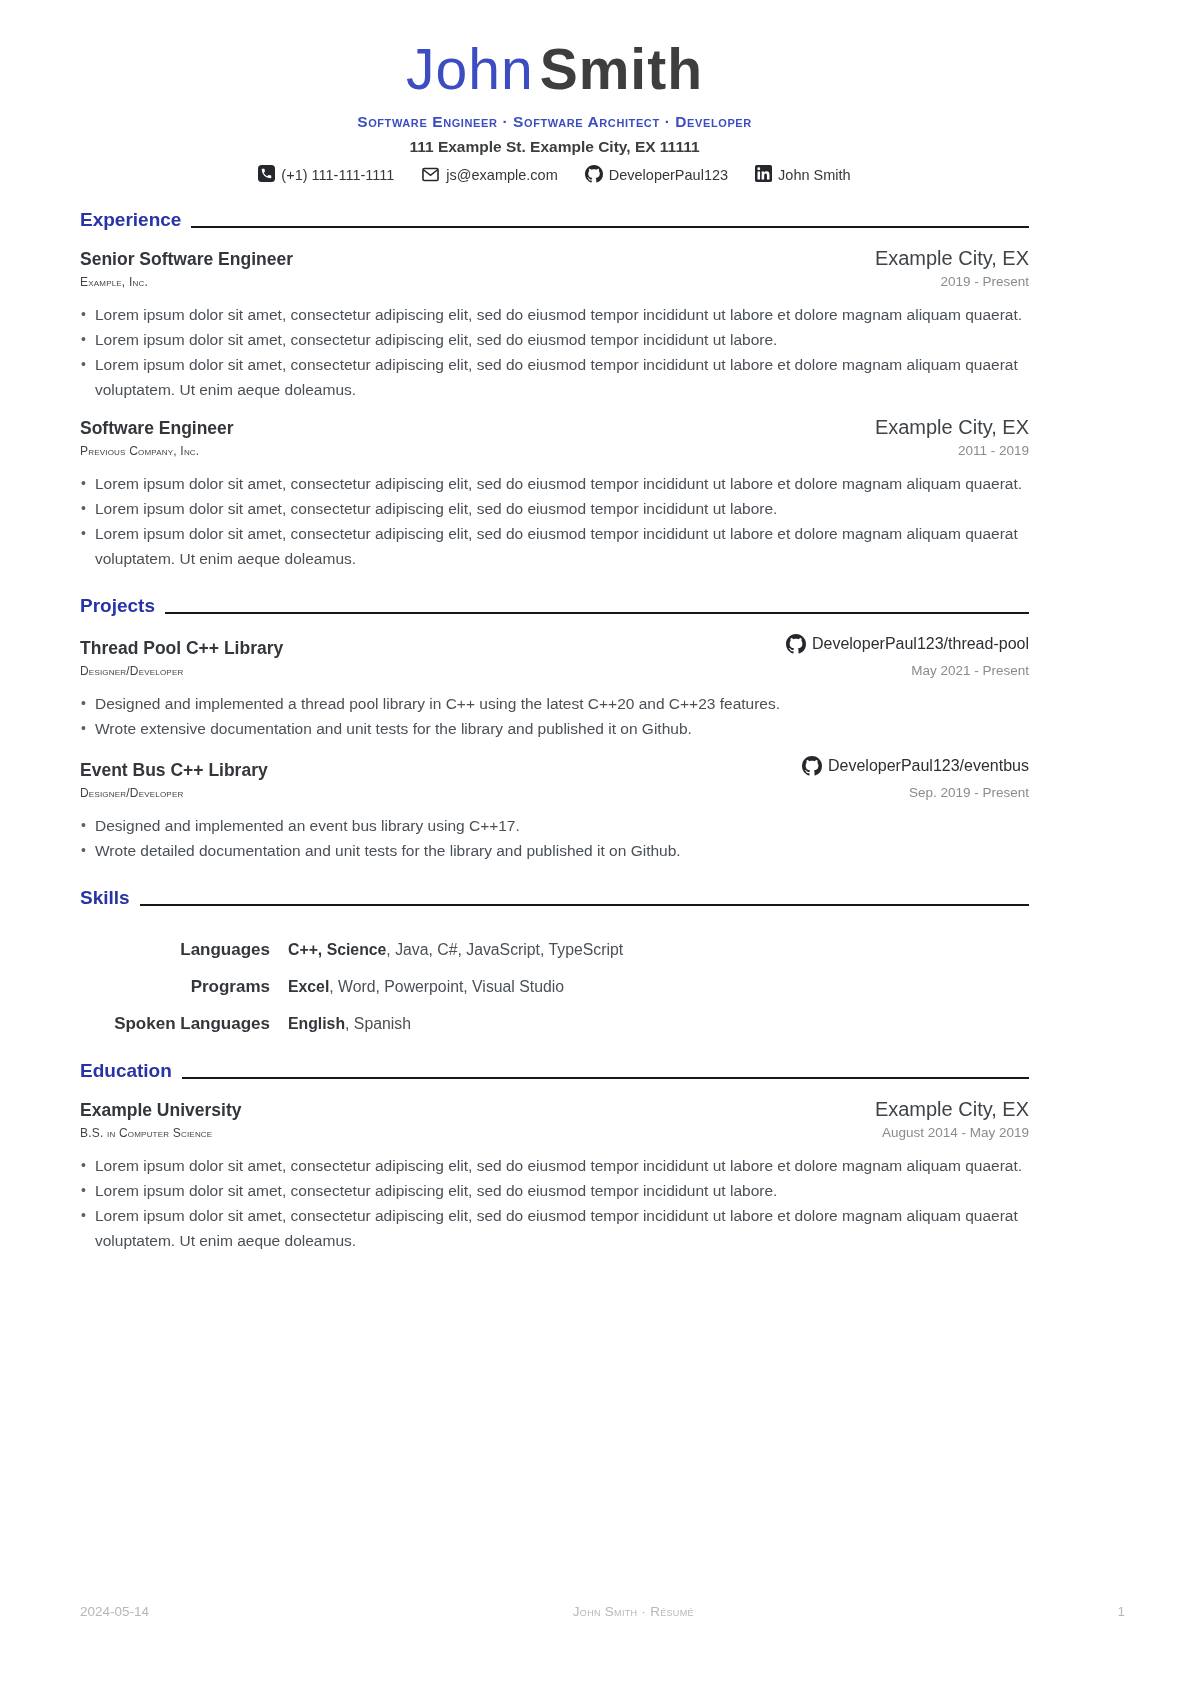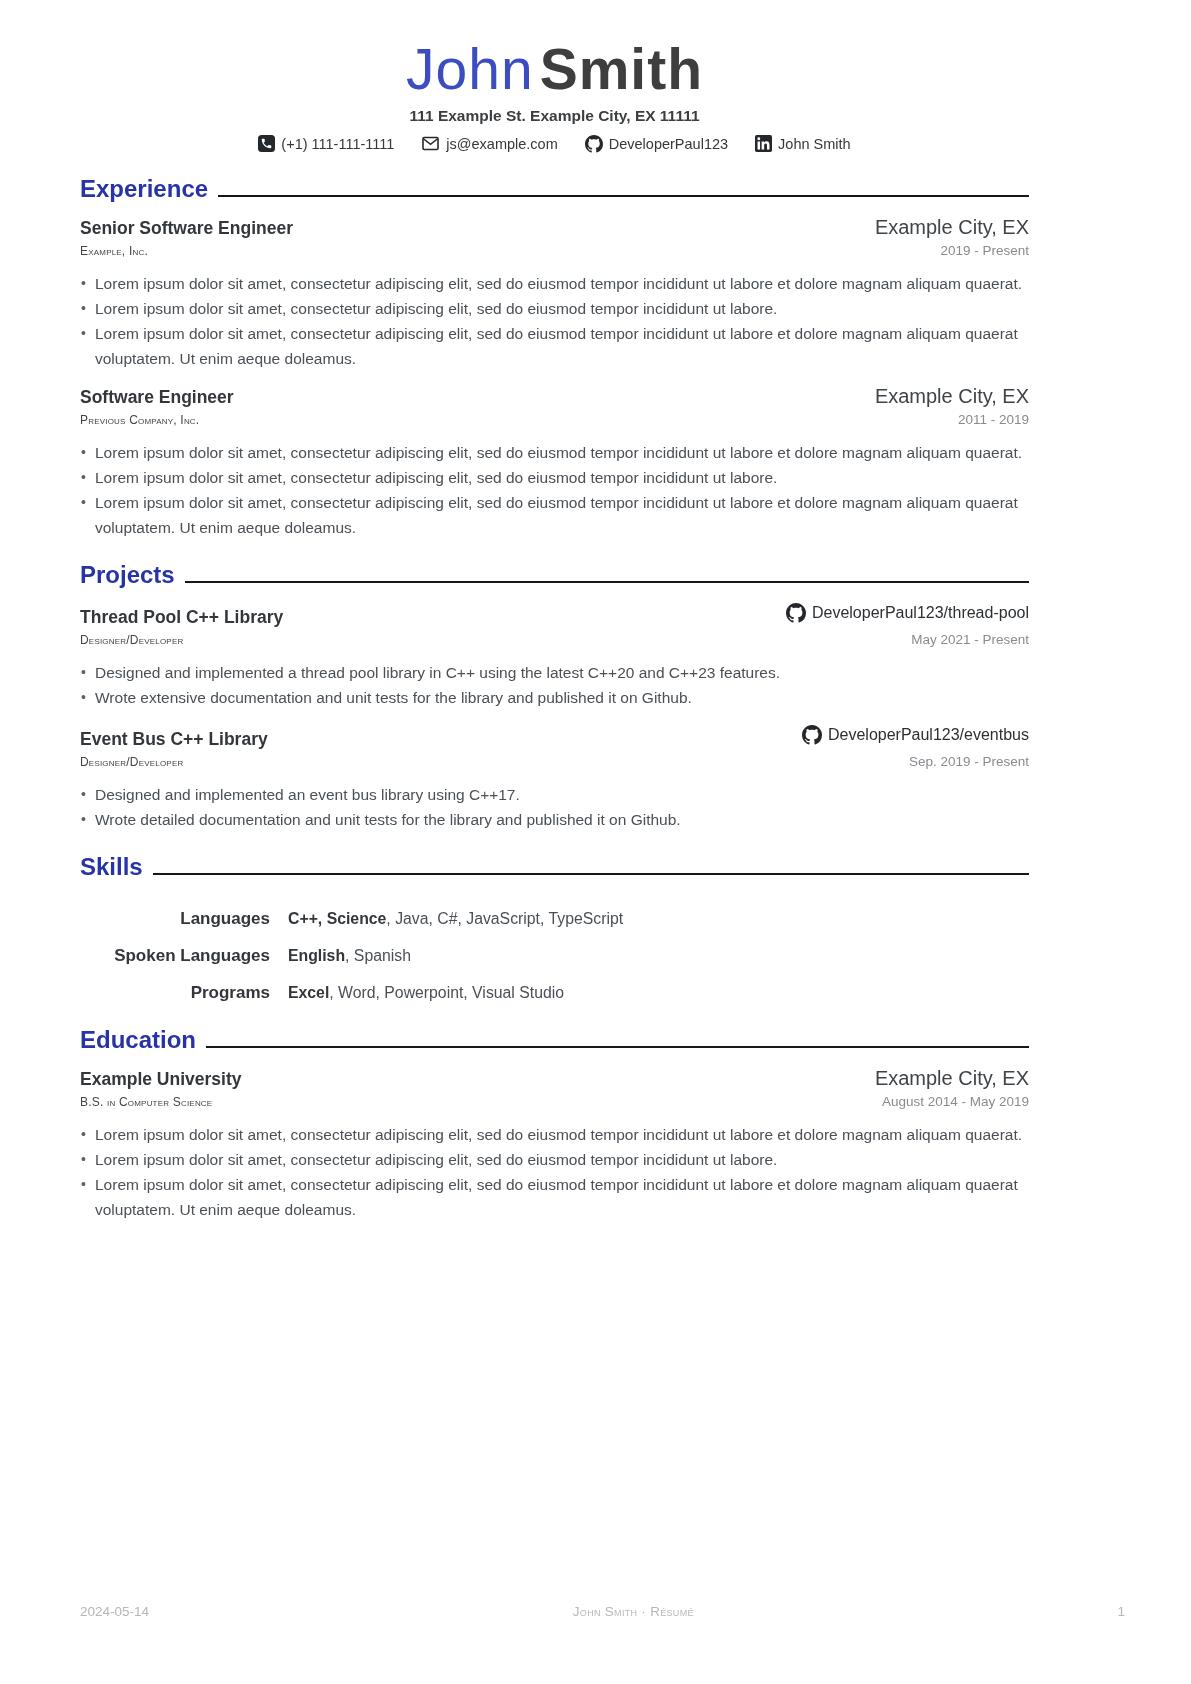--- a/index.html
+++ b/index.html
@@ -27,26 +27,26 @@
   .name .last{color:#3e3e3e;font-weight:bold;margin-left:6px;}
   .tagline{
     margin-top:12px;font-size:15.5px;line-height:19px;color:var(--accent-name);
     font-variant:small-caps;letter-spacing:.6px;font-weight:bold;
   }
   .address{margin-top:6px;font-size:15.5px;line-height:19px;font-weight:bold;color:#3b3e41;}
   .contact-row{
     margin-top:9px;display:flex;justify-content:center;align-items:center;gap:27px;
     font-size:14.5px;line-height:20px;color:#34383c;
   }
-  .contact-item{display:flex;align-items:center;gap:6px;}
+  .contact-item{display:flex;gap:6px;}
   .icon{display:inline-flex;flex:none;}
   
   .section{margin-top:20px;}
   .sec-head{display:flex;align-items:flex-end;}
-  .sec-title{font-size:24px;font-weight:bold;color:var(--accent-heading);line-height:30px;text-align:center;}
+  .sec-title{font-size:19px;font-weight:bold;color:var(--accent-heading);line-height:30px;text-align:center;}
   .sec-rule{flex:1;border-bottom:2px solid var(--rule);margin-left:10px;margin-bottom:7px;}
   
   .entry-head{display:flex;justify-content:space-between;align-items:baseline;margin-top:12px;}
   .entry-head.gap{margin-top:14px;gap:20px;}
   .entry-title{font-size:17.5px;font-weight:bold;color:var(--ink-dark);line-height:22px;}
   .entry-loc{font-size:20px;color:var(--ink-caps);line-height:22px;}
   .entry-sub{display:flex;justify-content:space-between;align-items:baseline;margin-top:2px;}
   .entry-caps{font-variant:small-caps;font-size:12px;color:var(--ink-caps);line-height:20px;letter-spacing:.2px;}
   .entry-date{font-size:13.5px;color:var(--ink-date);line-height:20px;}
   .repo-link{display:flex;align-items:center;gap:6px;font-size:16px;color:#2c3034;line-height:22px;}
@@ -71,20 +71,21 @@
 </style>
 </head>
 <body>
 
 <div class="content">
 
   <header class="resume-header">
     <div class="name">
       <span class="first">John</span><span class="last">Smith</span>
     </div>
+    <div class="tagline">Software Engineer · Software Architect · Developer</div>
     <div class="address">111 Example St. Example City, EX 11111</div>
     <div class="contact-row">
       <span class="contact-item">
         <span class="icon">
           <svg width="17" height="17" viewBox="0 0 24 24">
               <rect width="24" height="24" rx="5" fill="#24282c"></rect>
               <path fill="#ffffff" transform="translate(3 3) scale(0.75)" d="M6.62 10.79c1.44 2.83 3.76 5.14 6.59 6.59l2.2-2.2c.27-.27.67-.36 1.02-.24 1.12.37 2.33.57 3.57.57.55 0 1 .45 1 1V20c0 .55-.45 1-1 1-9.39 0-17-7.61-17-17 0-.55.45-1 1-1h3.5c.55 0 1 .45 1 1 0 1.25.2 2.45.57 3.57.11.35.03.74-.25 1.02l-2.2 2.2z"></path>
             </svg>
         </span>
         <span>(+1) 111-111-1111</span>
@@ -212,26 +213,26 @@
     <div class="sec-head">
       <span class="sec-title">Skills</span>
       <span class="sec-rule"></span>
     </div>
 
     <div class="skill-row first">
       <span class="skill-label">Languages</span>
       <span class="skill-value"><span class="skill-strong">C++, Science</span><span>, Java, C#, JavaScript, TypeScript</span></span>
     </div>
     <div class="skill-row">
+      <span class="skill-label">Programs</span>
+      <span class="skill-value"><span class="skill-strong">Excel</span><span>, Word, Powerpoint, Visual Studio</span></span>
+    </div>
+    <div class="skill-row">
       <span class="skill-label">Spoken Languages</span>
       <span class="skill-value"><span class="skill-strong">English</span><span>, Spanish</span></span>
-    </div>
-    <div class="skill-row">
-      <span class="skill-label">Programs</span>
-      <span class="skill-value"><span class="skill-strong">Excel</span><span>, Word, Powerpoint, Visual Studio</span></span>
     </div>
   </section>
 
   <section class="section">
     <div class="sec-head">
       <span class="sec-title">Education</span>
       <span class="sec-rule"></span>
     </div>
 
     <div>

